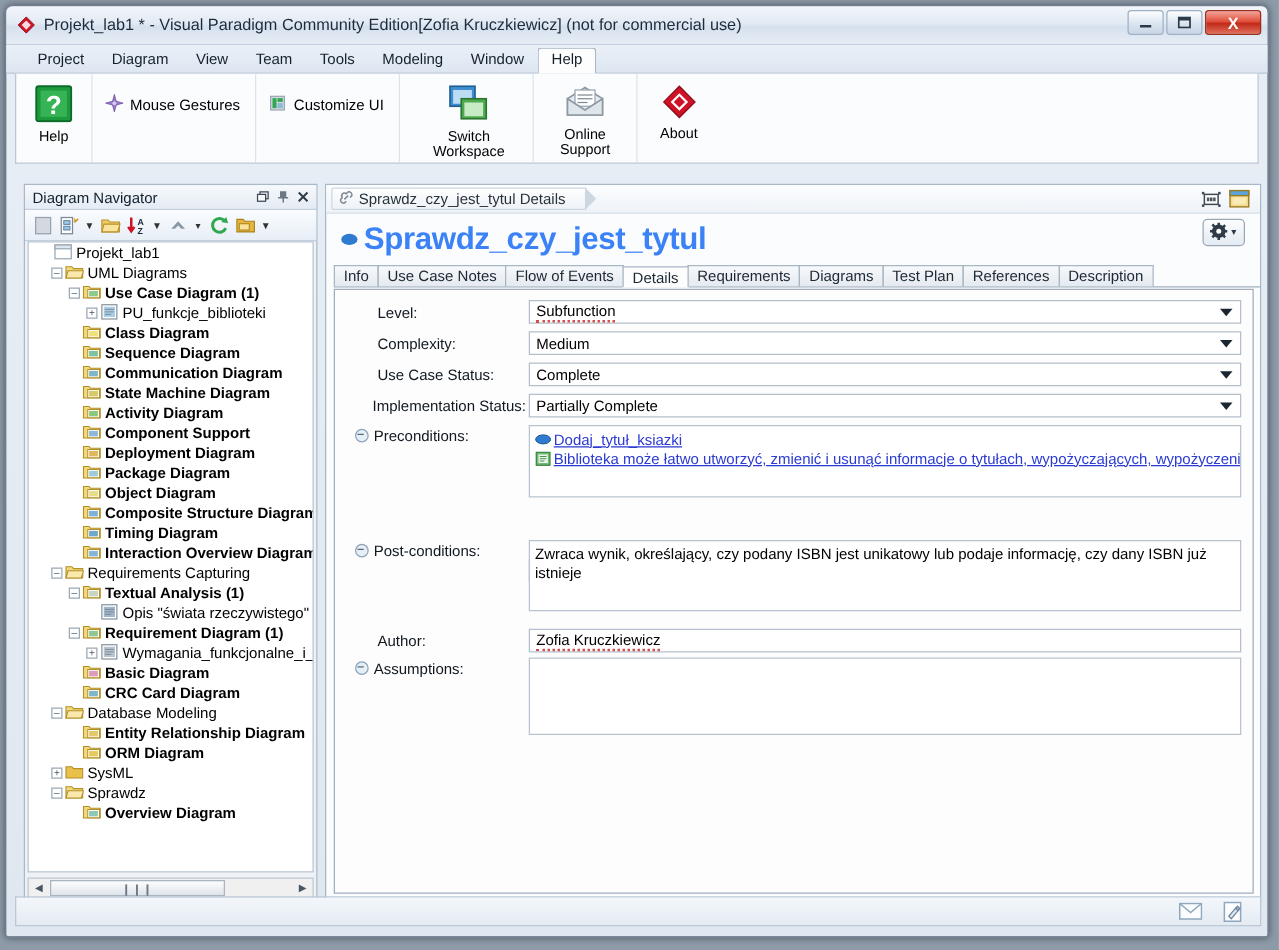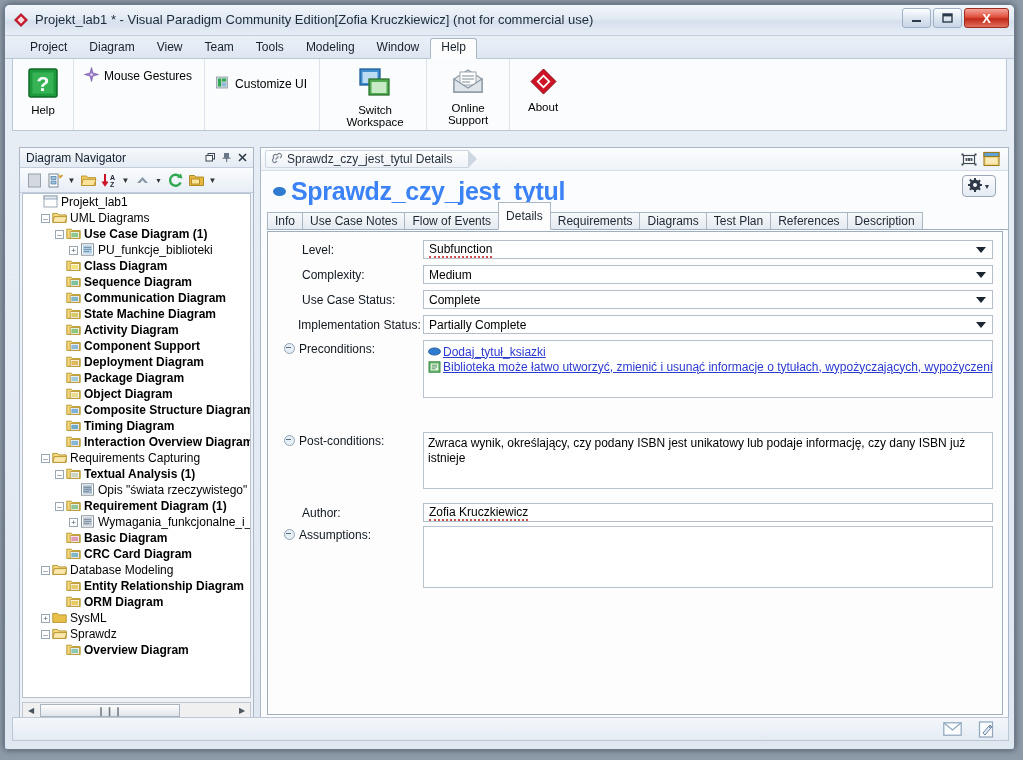--- a/index.html
+++ b/index.html
@@ -238,21 +238,21 @@
     background: linear-gradient(to bottom,#f7f9fb,#e4eaf1);
     border: 1px solid #a9b6c4;
     border-bottom: none;
     margin-right: -1px;
     display: flex; align-items: center;
     font-size: 12px; color: #1d2832;
     box-sizing: border-box;
   }
   .etab.active {
     background: #fdfdfe;
-    height: 28px;
+    height: 17px;
     font-weight: normal;
     position: relative; z-index: 3;
     border-bottom: 1px solid #fdfdfe;
     margin-bottom: -1px;
   }
   #form-panel {
     position: absolute;
     left: 6px; top: 83px;
     width: 736px; height: 484px;
     background: #fdfdfe;
@@ -376,21 +376,21 @@
           <svg width="30" height="30" viewBox="0 0 30 30">
             <rect x="1" y="1" width="28" height="28" rx="2" fill="#1d9a3e" stroke="#0d6b28" stroke-width="1.5"></rect>
             <rect x="4.5" y="4.5" width="21" height="21" fill="#36b455"></rect>
             <text x="15" y="23" font-family="Liberation Sans" font-size="21" font-weight="bold" fill="#ffffff" text-anchor="middle">?</text>
           </svg>
         </span>
         <span class="lbl">Help</span>
       </div>
     </div>
 
-    <div class="rib-group" style="padding-top:2px;">
+    <div class="rib-group" style="padding-top:10px;">
       <div class="rib-small">
         <span>
           <svg width="15" height="15" viewBox="0 0 15 15">
             <g fill="#9b79c9" stroke="#6f4ca0" stroke-width="0.6">
               <polygon points="7.5,0.5 9,6 7.5,7.5 6,6"></polygon>
               <polygon points="14.5,7.5 9,9 7.5,7.5 9,6"></polygon>
               <polygon points="7.5,14.5 6,9 7.5,7.5 9,9"></polygon>
               <polygon points="0.5,7.5 6,6 7.5,7.5 6,9"></polygon>
             </g>
             <circle cx="7.5" cy="7.5" r="1.6" fill="#d7c8ee"></circle>

